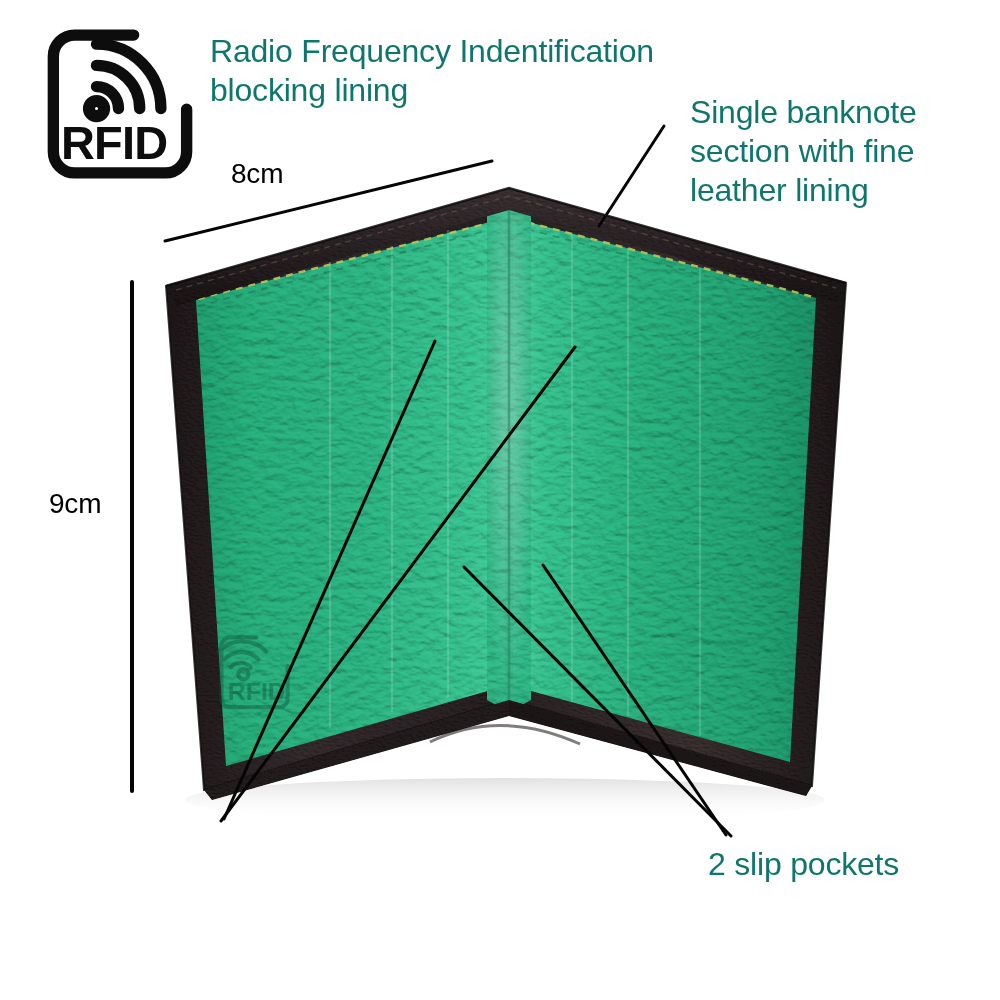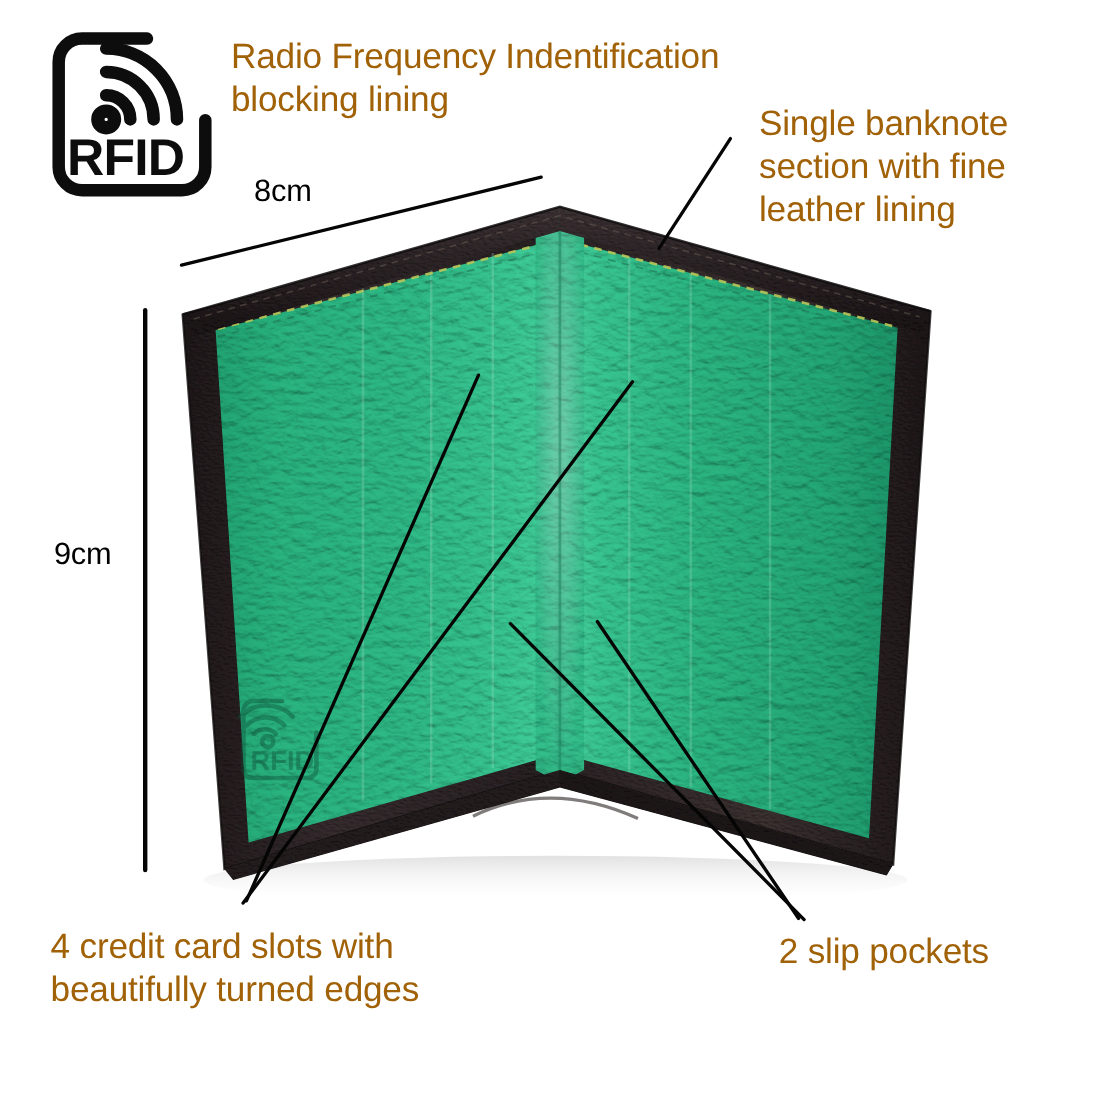--- a/index.html
+++ b/index.html
@@ -15,21 +15,21 @@
     position: relative;
     width: 1000px;
     height: 1000px;
     background: #ffffff;
     overflow: hidden;
   }
 
   
   .anno {
     position: absolute;
-    color: #a16207;
+    color: #0f766e;
     font-family: "Liberation Sans", sans-serif;
     font-size: 32px;
     line-height: 1.22;
     letter-spacing: -0.2px;
     white-space: pre-line;
     font-weight: 400;
   }
   #anno-rfid      { left: 210px; top: 32px;  width: 620px; }
   #anno-banknote  { left: 644px; top: 93px;  width: 320px; margin-left: 46px; }
   #anno-cards     { left: 46px;  top: 841px; width: 470px; }
@@ -236,22 +236,20 @@
     </svg>
   </div>
 
   <div class="anno" id="anno-rfid">Radio Frequency Indentification
 blocking lining</div>
 
   <div class="anno" id="anno-banknote">Single banknote
 section with fine
 leather lining</div>
 
-  <div class="anno" id="anno-cards">4 credit card slots with
-beautifully turned edges</div>
 
   <div class="anno" id="anno-slip">2 slip pockets</div>
 
   <div class="dim" id="dim-8cm">8cm</div>
 
   <div class="dim" id="dim-9cm">9cm</div>
 
 </div>
 
 </body></html>

